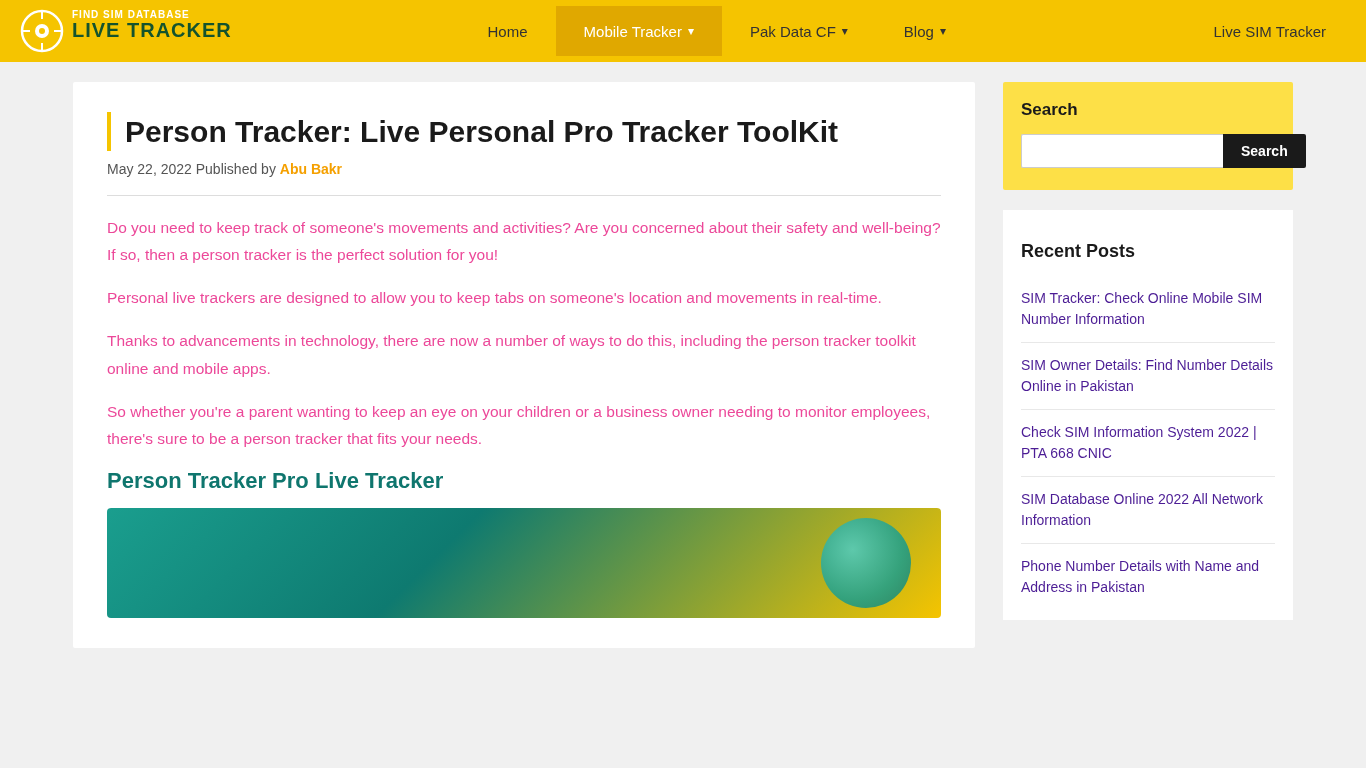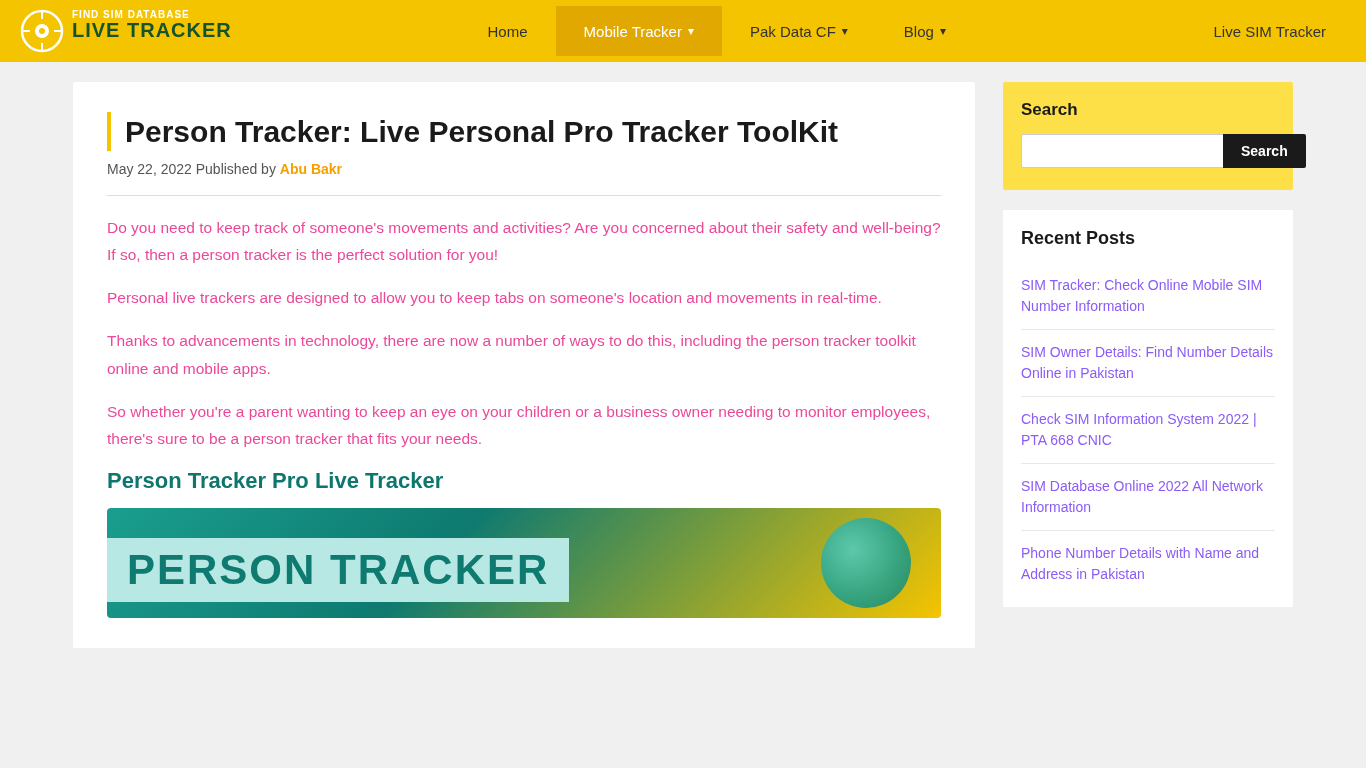--- a/index.html
+++ b/index.html
@@ -206,37 +206,37 @@
       border: none;
       padding: 8px 18px;
       font-size: 14px;
       font-weight: 600;
       cursor: pointer;
       border-radius: 0 2px 2px 0;
     }
 
     #recent-posts-widget {
       background: #fff;
-      padding: 18px 18px 10px 18px;
+      padding: 31px 18px 10px 18px;
       border-radius: 0;
     }
     #recent-posts-title {
       font-size: 18px;
       font-weight: 800;
       color: #1a1a1a;
       margin-bottom: 14px;
     }
     .recent-post-item {
       padding: 12px 0;
       border-bottom: 1px solid #e8e8e8;
     }
     .recent-post-item:last-child { border-bottom: none; }
     .recent-post-link {
       font-size: 14px;
-      color: #8b5cf6;
+      color: #4c1d95;
       line-height: 1.5;
       cursor: pointer;
       text-decoration: none;
     }
   </style>
 </head>
 <body>
 
 <header id="header">
   <div id="logo-area">
@@ -292,21 +292,20 @@
     <hr class="meta-divider">
 
     <p class="article-paragraph">Do you need to keep track of someone's movements and activities? Are you concerned about their safety and well-being? If so, then a person tracker is the perfect solution for you!</p>
     <p class="article-paragraph">Personal live trackers are designed to allow you to keep tabs on someone's location and movements in real-time.</p>
     <p class="article-paragraph">Thanks to advancements in technology, there are now a number of ways to do this, including the person tracker toolkit online and mobile apps.</p>
     <p class="article-paragraph">So whether you're a parent wanting to keep an eye on your children or a business owner needing to monitor employees, there's sure to be a person tracker that fits your needs.</p>
 
     <h2 id="section-heading">Person Tracker Pro Live Tracker</h2>
 
     <div id="article-image-container">
-      <div id="image-overlay-text">PERSON TRACKER</div>
       <div id="image-globe"></div>
     </div>
   </main>
 
   <aside id="sidebar">
 
     <div id="search-widget">
       <div id="search-widget-title">Search</div>
       <div id="search-input-row">
         <input id="search-input" type="text" placeholder="" style="">

